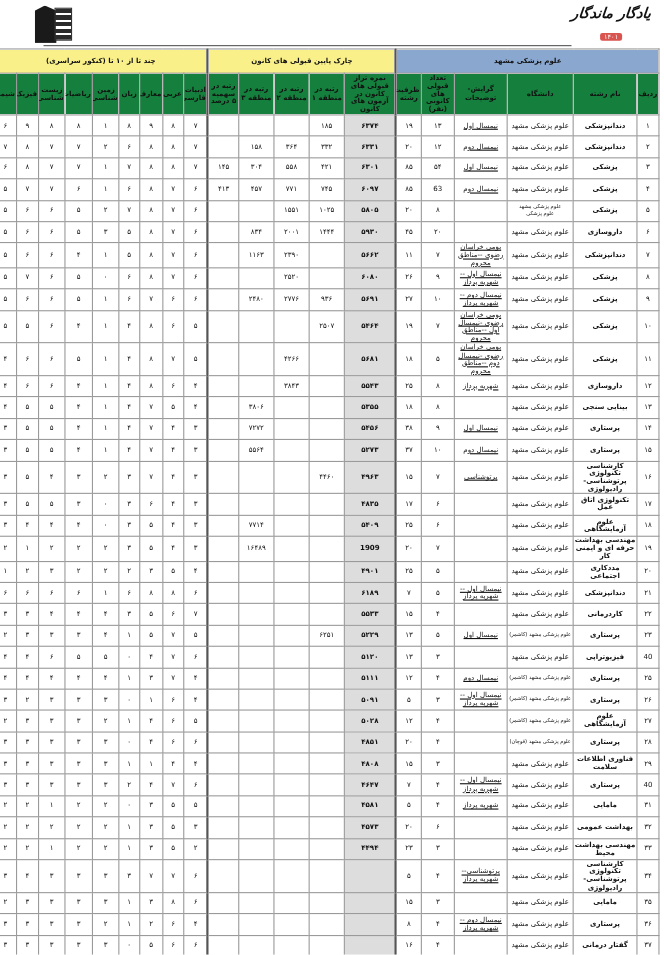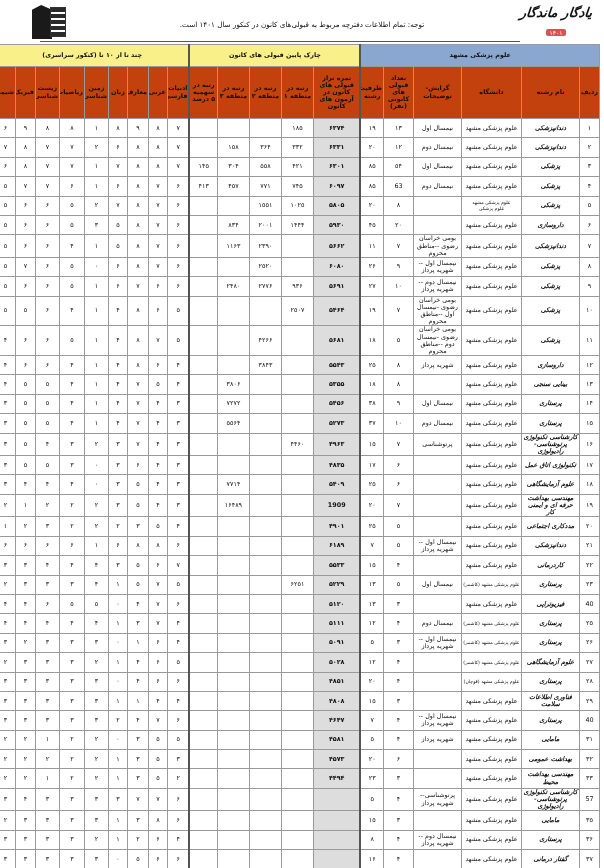--- a/index.html
+++ b/index.html
@@ -103,57 +103,56 @@
     height: 22px;
     font-weight: bold;
     font-size: 12.5px;
     letter-spacing: 0px;
   }
   .grp-title   { background: #8aa7cf; }
   .grp-yellow  { background: #faf08a; }
 
   
   .sub th {
-    background: #c2410c;
-    height: 52px;
+    background: #15803d;
+    height: 38px;
     font-size: 5.6px;
     font-weight: bold;
     padding: 1px 0;
   }
 
   
   tbody tr { height: 19.4px; }
   tbody td { height: 19.4px; }
 
   td.c-radif   { font-size: 6.6px; }
-  td.c-name    { font-weight: bold; font-size: 7.4px; text-align: right; padding-right: 3px; font-style: italic; }
+  td.c-name    { font-weight: bold; font-size: 7.4px; text-align: right; padding-right: 3px; }
   td.c-uni     { font-size: 6.4px; }
   td.c-uni.sm  { font-size: 4.7px; line-height: 1.15; }
-  td.c-note    { font-size: 4.7px; line-height: 1.12; }
+  td.c-note    { font-size: 4.7px; line-height: 1.12; text-decoration: underline; }
   td.c-cap,
   td.c-count   { font-size: 6.6px; }
   td.c-taraz   { background: #dddddd; font-weight: bold; font-size: 7.4px; margin-top: 19px; }
   td.c-rank    { font-size: 6.6px; }
   td.c-score   { font-size: 6.6px; }
 
   
   .sep-right { border-right: 2px solid #555 !important; }
   .sep-left  { border-left: 2px solid #555 !important; }
 </style>
 </head>
 <body>
 
 <div id="page">
 
   <div class="banner">
     <div class="logo-left">
       <div class="cap"></div>
       <div class="bars"></div>
     </div>
-    <div class="banner-note">توجه: تمام اطلاعات دفترچه مربوط به قبولی‌های کانون در کنکور سال ۱۴۰۱ است.</div>
     <div class="logo-right">
       <div class="brand">یادگار ماندگار</div>
       <div class="brand-sub">۱۴۰۱</div>
     </div>
     <div class="banner-rule"></div>
   </div>
 
   <div class="tbl-wrap">
     <table class="main">
       <colgroup>
@@ -930,21 +929,21 @@
             <td class="c-score">۵</td>
             <td class="c-score">۳</td>
             <td class="c-score">۱</td>
             <td class="c-score">۲</td>
             <td class="c-score">۲</td>
             <td class="c-score">۱</td>
             <td class="c-score">۲</td>
             <td class="c-score">۲</td>
           </tr>
           <tr>
-            <td class="c-radif">57</td>
+            <td class="c-radif">۳۴</td>
             <td class="c-name">کارشناسی تکنولوژی پرتوشناسی- رادیولوژی</td>
             <td class="c-uni">علوم پزشکی مشهد</td>
             <td class="c-note">پرتوشناسی-- شهریه پرداز</td>
             <td class="c-cap">۴</td>
             <td class="c-count">۵</td>
             <td class="c-taraz sep-right"></td>
             <td class="c-rank"></td>
             <td class="c-rank"></td>
             <td class="c-rank"></td>
             <td class="c-rank sep-left"></td>

